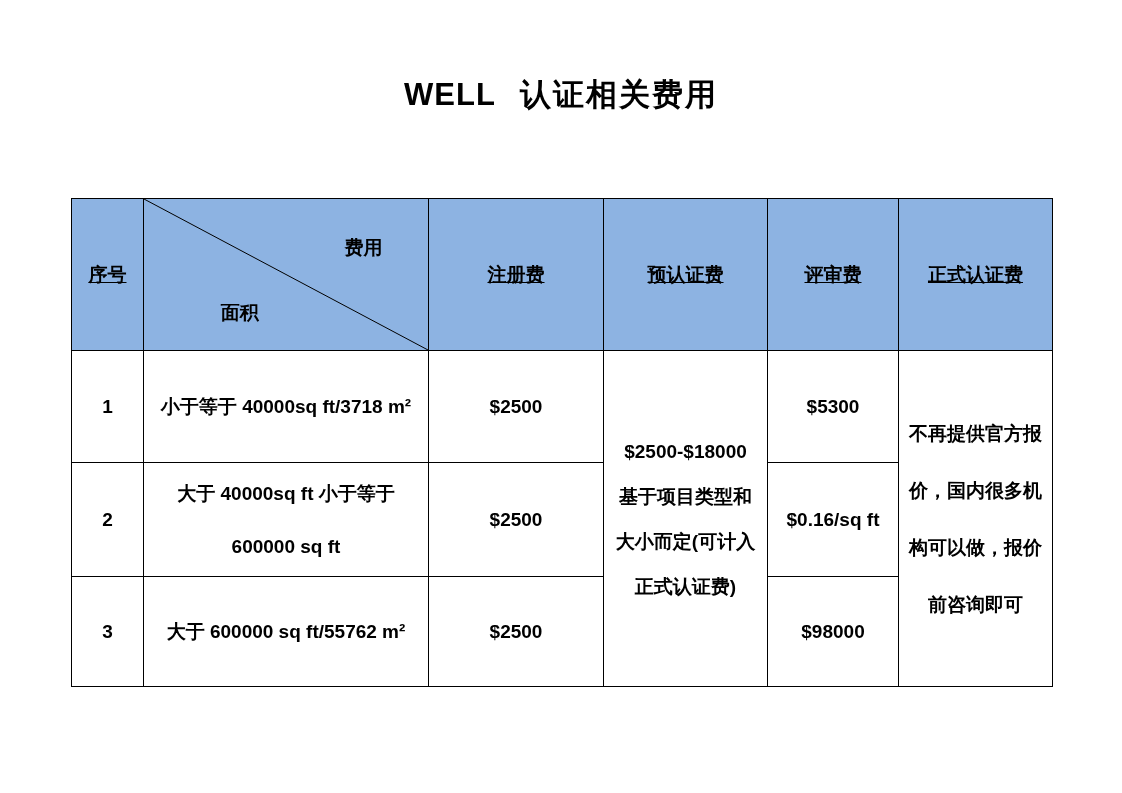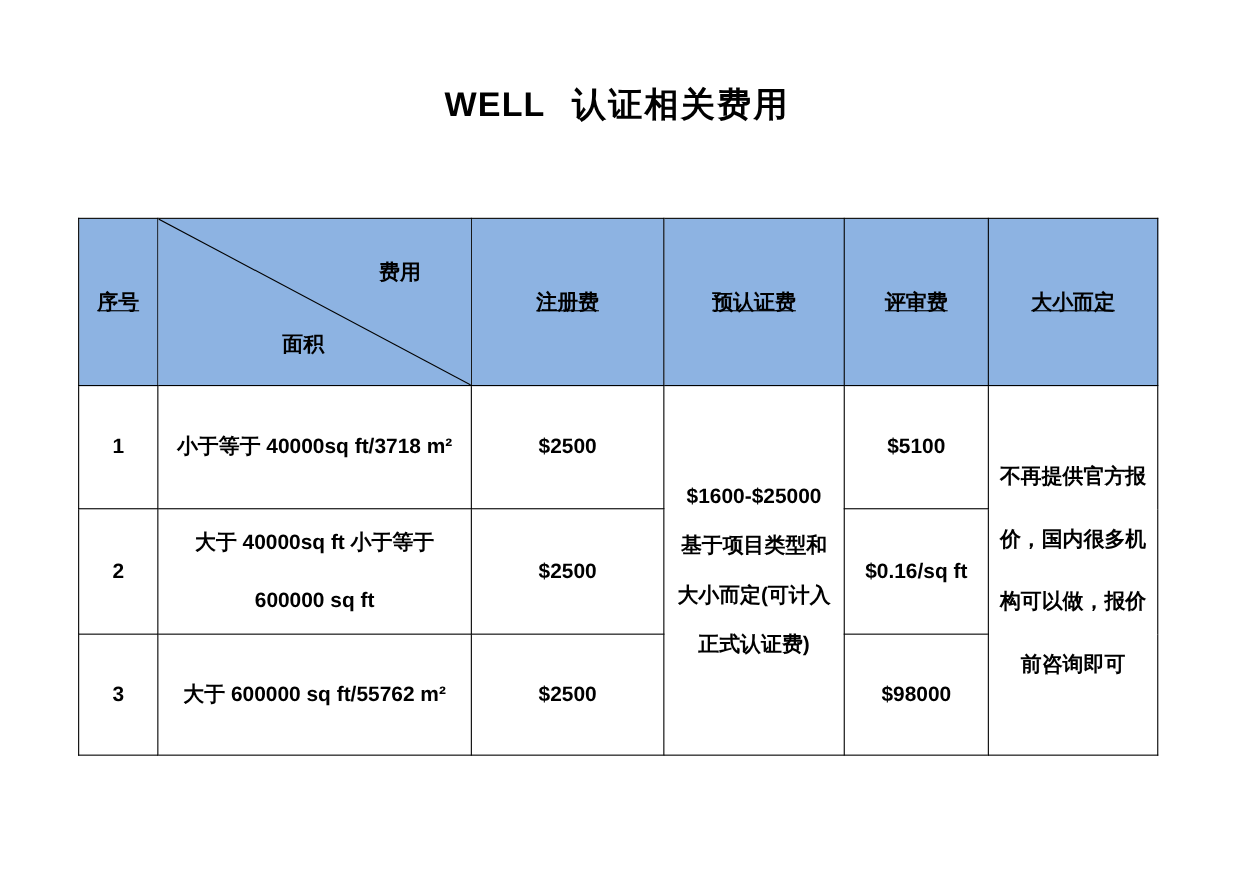--- a/index.html
+++ b/index.html
@@ -60,21 +60,21 @@
   th.diag-cell { position: relative; padding: 0; text-align: right; }
   th.diag-cell svg {
     position: absolute; top: 0; left: 0;
     width: 100%; height: 100%;
     display: block;
   }
   th.diag-cell .diag-top {
     position: absolute; top: 24%; right: 16%;
   }
   th.diag-cell .diag-bottom {
-    position: absolute; bottom: 16%; left: 27%; margin-left: 36px;
+    position: absolute; bottom: 16%; left: 27%;
   }
 </style>
 </head>
 <body>
 
 <div class="doc-title">
   <span class="en">WELL</span>
   <span class="zh">认证相关费用</span>
 </div>
 
@@ -93,33 +93,33 @@
       <th class="diag-cell">
         <svg viewBox="0 0 100 100" preserveAspectRatio="none">
           <line x1="0" y1="0" x2="100" y2="100" stroke="#000" stroke-width="1" vector-effect="non-scaling-stroke"></line>
         </svg>
         <span class="diag-top">费用</span>
         <span class="diag-bottom">面积</span>
       </th>
       <th>注册费</th>
       <th>预认证费</th>
       <th>评审费</th>
-      <th>大小而定</th>
+      <th>正式认证费</th>
     </tr>
   </thead>
   <tbody>
     <tr class="r1">
       <td>1</td>
       <td class="cell-area">小于等于 40000sq ft/3718 m²</td>
       <td>$2500</td>
-      <td rowspan="3" class="multiline cell-precert">$1600-$25000
+      <td rowspan="3" class="multiline cell-precert">$2500-$18000
 基于项目类型和
 大小而定(可计入
 正式认证费)</td>
-      <td>$5100</td>
+      <td>$5300</td>
       <td rowspan="3" class="multiline cell-perf">不再提供官方报
 价，国内很多机
 构可以做，报价
 前咨询即可</td>
     </tr>
     <tr class="r2">
       <td>2</td>
       <td class="multiline cell-area">大于 40000sq ft 小于等于
 600000 sq ft</td>
       <td>$2500</td>

